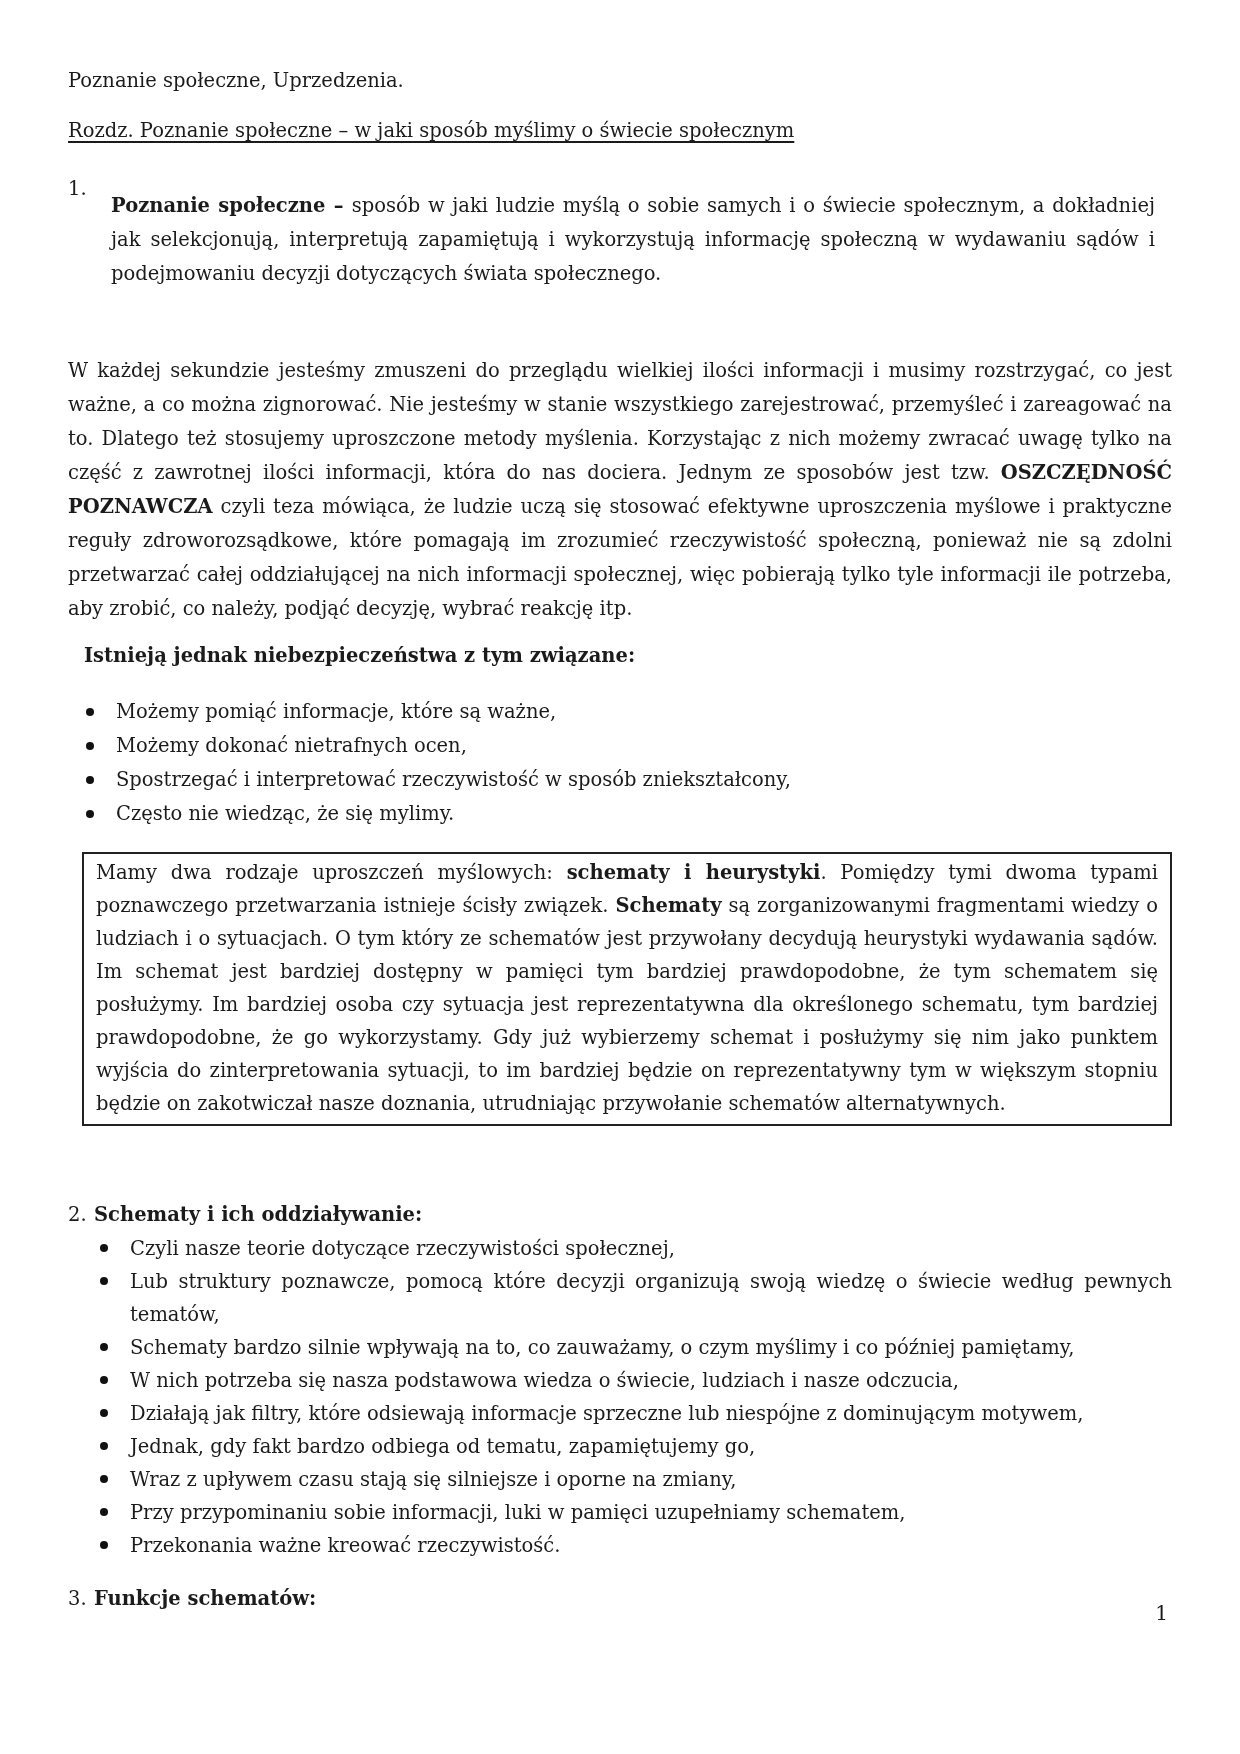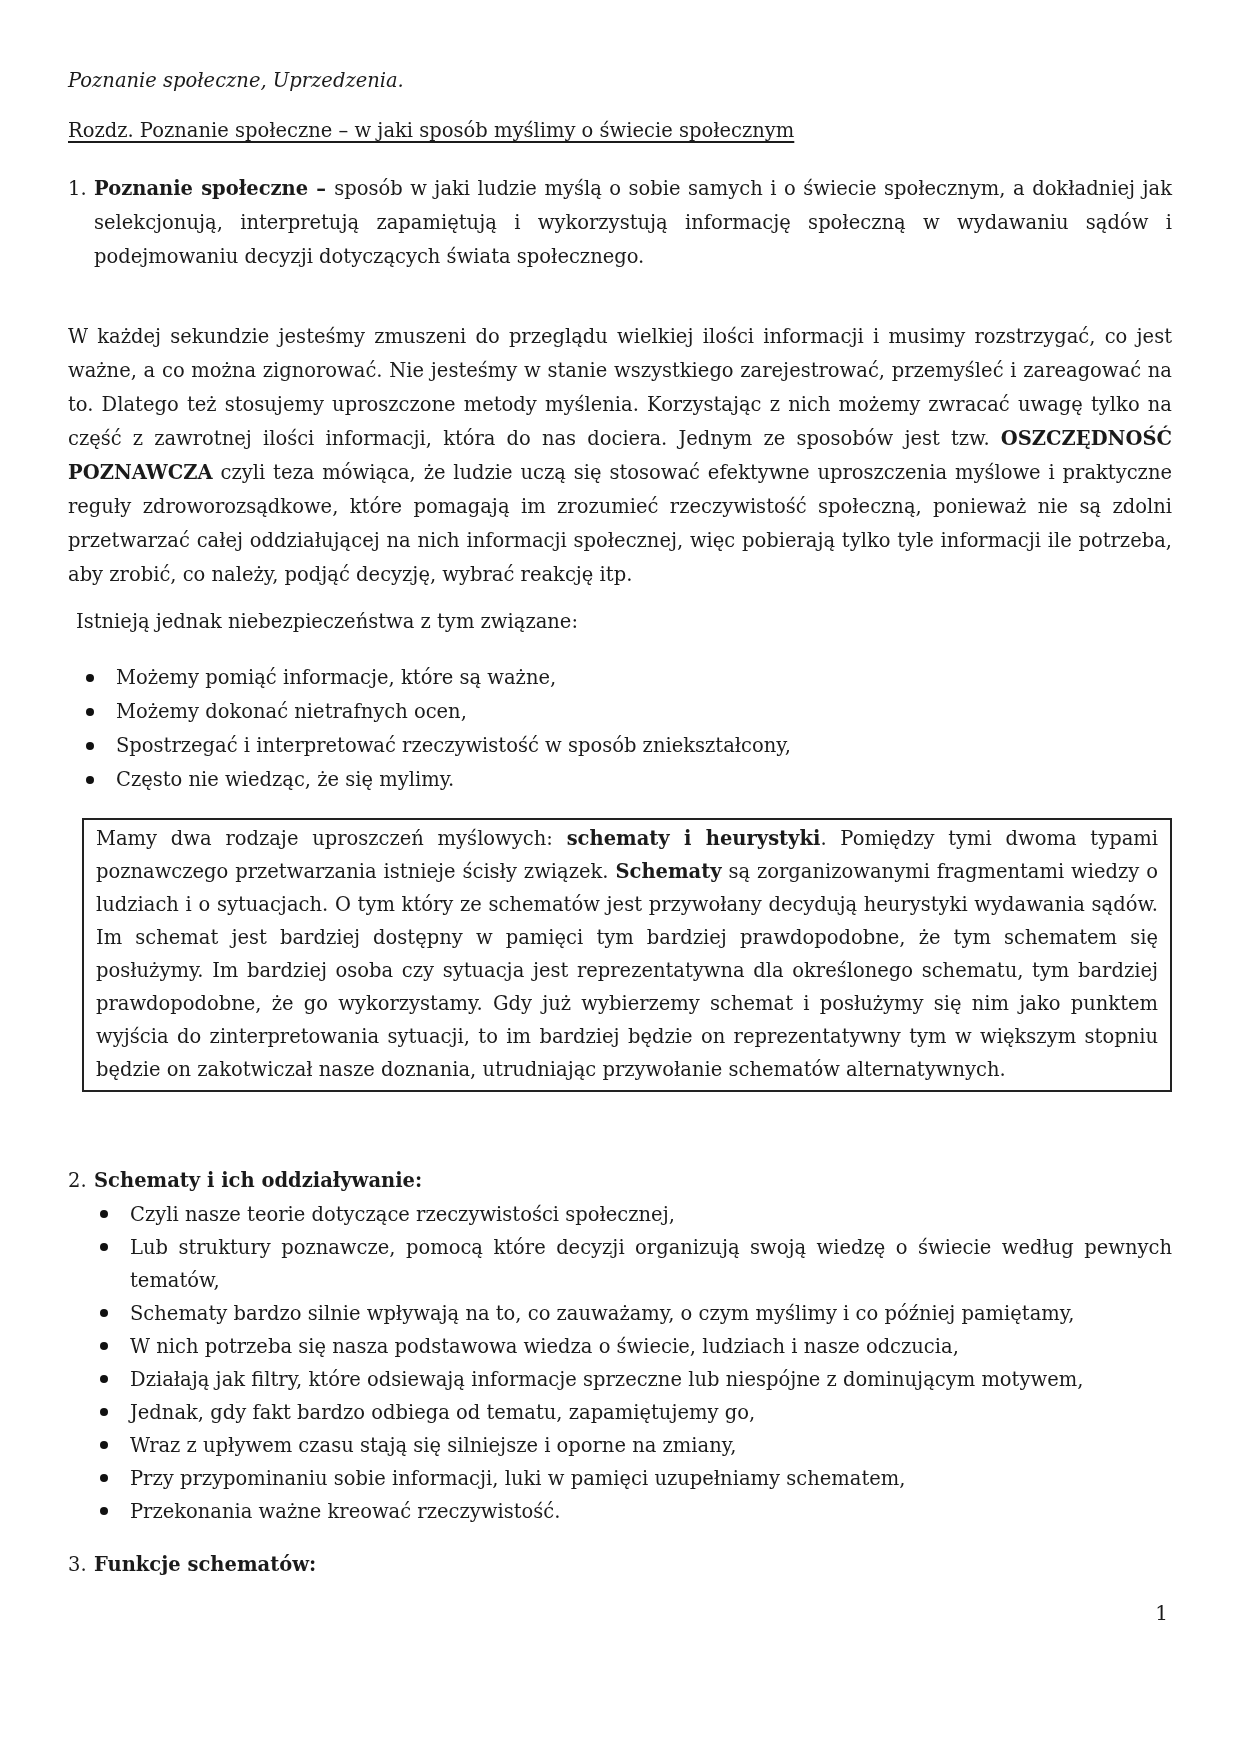--- a/index.html
+++ b/index.html
@@ -11,39 +11,38 @@
     font-family: "DejaVu Serif", serif;
     position: relative;
     overflow: hidden;
   }
   .page {
     padding: 64px 68px 0 68px;
     font-size: 19.5px;
     line-height: 34px;
   }
   .doc-title {
-    font-style: italic;
     margin: 0 0 16px 0;
   }
   .chapter {
     margin: 0 0 24px 0;
   }
   .chapter span {
     text-decoration: underline;
     text-decoration-thickness: 1.5px;
     text-underline-offset: 4px;
   }
   .numbered-item { display: flex; margin: 0; }
   .numbered-item .num { flex: none; width: 26px; }
-  .numbered-item .item-body { flex: 1; margin: 0; text-align: justify; }
+  .numbered-item .item-body { flex: 1; margin: 17px; text-align: justify; }
   .para {
     margin: 46px 0 2px 0;
     text-align: justify;
   }
-  .intro { margin: 13px 0 0 8px; }
+  .intro { margin: 13px 0 0 16px; font-weight: bold; }
   ul.bullets {
     list-style: none;
     margin: 22px 0 0 0;
     padding: 0 0 0 16px;
   }
   ul.bullets li {
     position: relative;
     padding-left: 32px;
     text-align: justify;
   }

